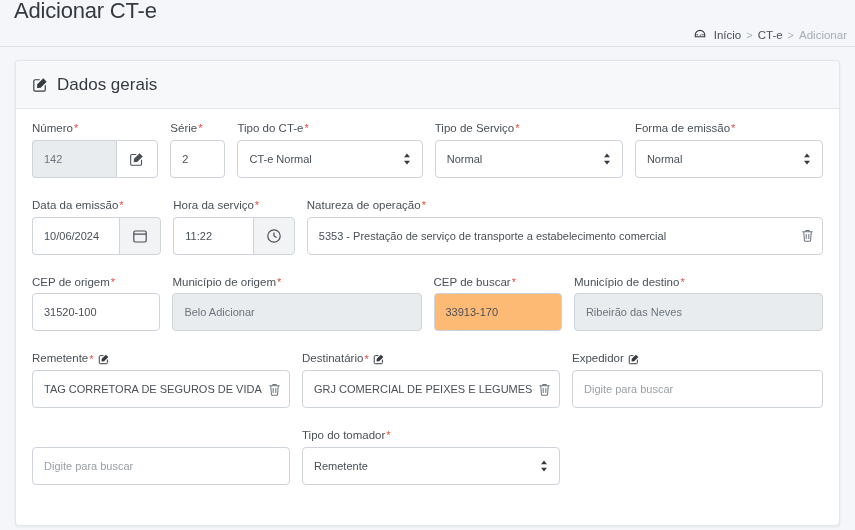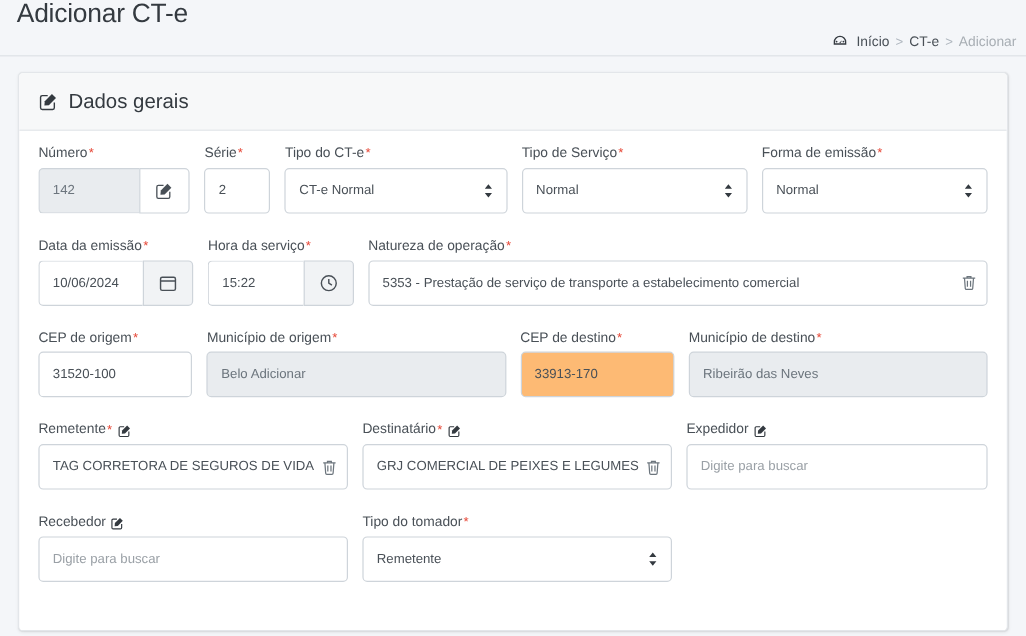--- a/index.html
+++ b/index.html
@@ -270,21 +270,21 @@
             </div>
           </div>
         </div>
 
         <div class="form-group" style="width:125px">
           <label class="fl">
             <span>Hora da serviço</span>
               <span class="req">*</span>
           </label>
           <div class="igroup">
-            <div class="ctrl">15:22</div>
+            <div class="ctrl">11:22</div>
             <div class="iappend" style="background:#f1f3f5">
               <span>
                 <svg width="16" height="16" viewBox="0 0 16 16" fill="none" stroke="#495057" stroke-width="1.2">
                   <circle cx="8" cy="8" r="6.2"></circle>
                   <path d="M8 4.4V8l2.6 1.6"></path>
                 </svg>
               </span>
             </div>
           </div>
         </div>
@@ -321,21 +321,21 @@
         <div class="form-group" style="width:258px">
           <label class="fl">
             <span>Município de origem</span>
               <span class="req">*</span>
           </label>
           <div class="ctrl disabled">Belo Adicionar</div>
         </div>
 
         <div class="form-group" style="width:133px">
           <label class="fl">
-            <span>CEP de destino</span>
+            <span>CEP de buscar</span>
               <span class="req">*</span>
           </label>
           <div class="ctrl autofill">33913-170</div>
         </div>
 
         <div class="form-group" style="width:258px">
           <label class="fl">
             <span>Município de destino</span>
               <span class="req">*</span>
           </label>
@@ -405,29 +405,20 @@
           </label>
           <div class="ctrl">
             <span class="ph">Digite para buscar</span>
           </div>
         </div>
       </div>
 
       <div class="form-row">
 
         <div class="form-group" style="width:258px">
-          <label class="fl">
-            <span>Recebedor</span>
-            <span class="edit-lbl">
-              <svg width="12" height="12" viewBox="0 0 16 16" fill="none" stroke="#343a40" stroke-width="1.3">
-                <path d="M12.5 8.8V13a1.3 1.3 0 0 1-1.3 1.3H3a1.3 1.3 0 0 1-1.3-1.3V4.8A1.3 1.3 0 0 1 3 3.5h4.3"></path>
-                <path d="M10.6 2.2l3.2 3.2-5.6 5.6-3.5.3.3-3.5z" fill="#343a40" stroke="none"></path>
-              </svg>
-            </span>
-          </label>
           <div class="ctrl">
             <span class="ph">Digite para buscar</span>
           </div>
         </div>
 
         <div class="form-group" style="width:258px">
           <label class="fl">
             <span>Tipo do tomador</span>
               <span class="req">*</span>
           </label>

